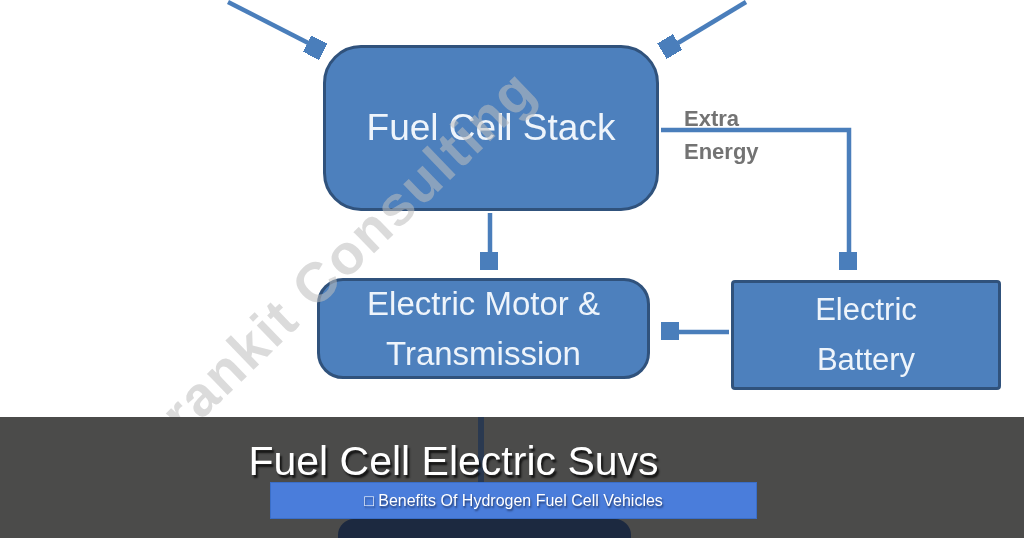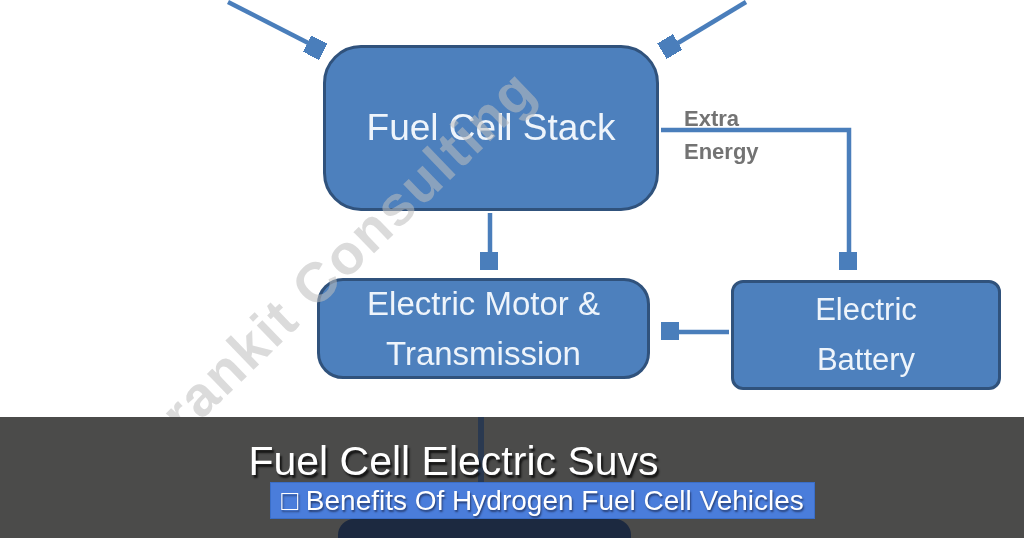--- a/index.html
+++ b/index.html
@@ -40,21 +40,21 @@
     border:3.5px solid var(--node-border);
     color:#eef4fb;
     display:flex; align-items:center; justify-content:center;
     text-align:center;
     white-space:pre-line;
     z-index:2;
     box-sizing:border-box;
   }
   .node-fuel{ left:323px; top:45px;  width:336px; height:166px; border-radius:38px; font-size:37px; }
   .node-motor{ left:317px; top:278px; width:333px; height:101px; border-radius:26px; font-size:33px; line-height:50px; }
-  .node-battery{ left:731px; top:280px; width:270px; height:110px; border-radius:12px; font-size:31px; line-height:50px; }
+  .node-battery{ left:731px; top:280px; width:270px; height:110px; border-radius:4px; font-size:31px; line-height:50px; }
   
   .extra-energy{
     position:absolute; left:684px; top:102px;
     font-size:22px; font-weight:bold; color:#737373;
     line-height:33px; white-space:pre-line;
     z-index:2;
   }
   
   .overlay{
     position:absolute; left:0; top:417px;
@@ -74,26 +74,26 @@
     border-radius:16px 16px 0 0;
   }
   .title{
     position:absolute; left:0; top:21px; width:907px;
     text-align:center;
     font-size:41px; color:#ffffff;
     text-shadow:2px 3px 2px rgba(10,10,10,0.85);
   }
   .subtitle{
     position:absolute; left:270px; top:65px;
-    width:545px; height:37px;
+    width:487px; height:37px;
     background:var(--banner-blue);
     border:1px solid #3a6ec8;
     box-sizing:border-box;
     display:flex; align-items:center; justify-content:center;
-    font-size:28px; color:#ffffff;
+    font-size:16px; color:#ffffff;
     text-shadow:1px 2px 2px rgba(15,20,45,0.6);
     white-space:nowrap;
   }
 </style>
 </head>
 <body>
 
 <div id="stage">
 
   <svg class="arrows" viewBox="0 0 1024 538">

